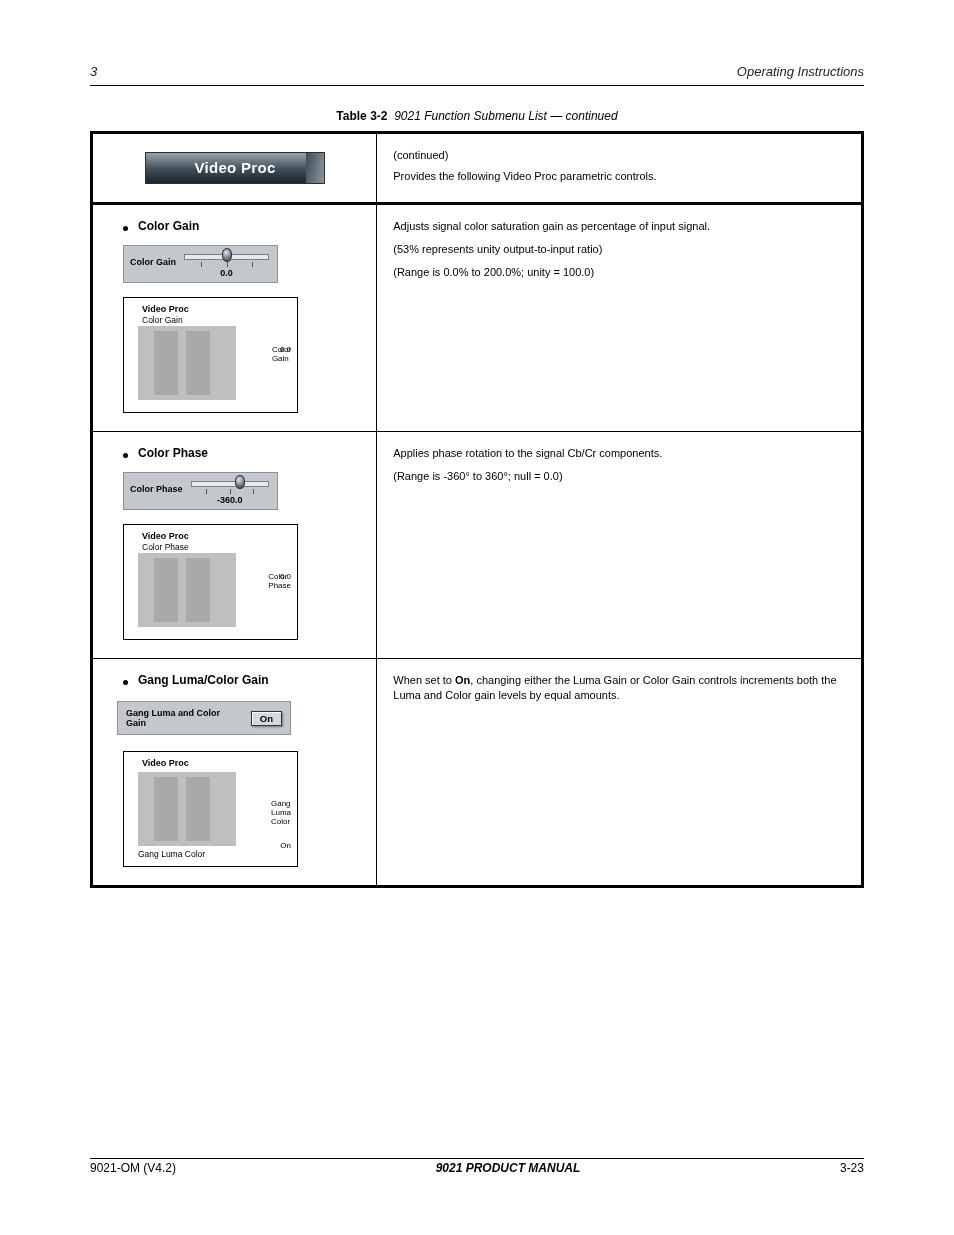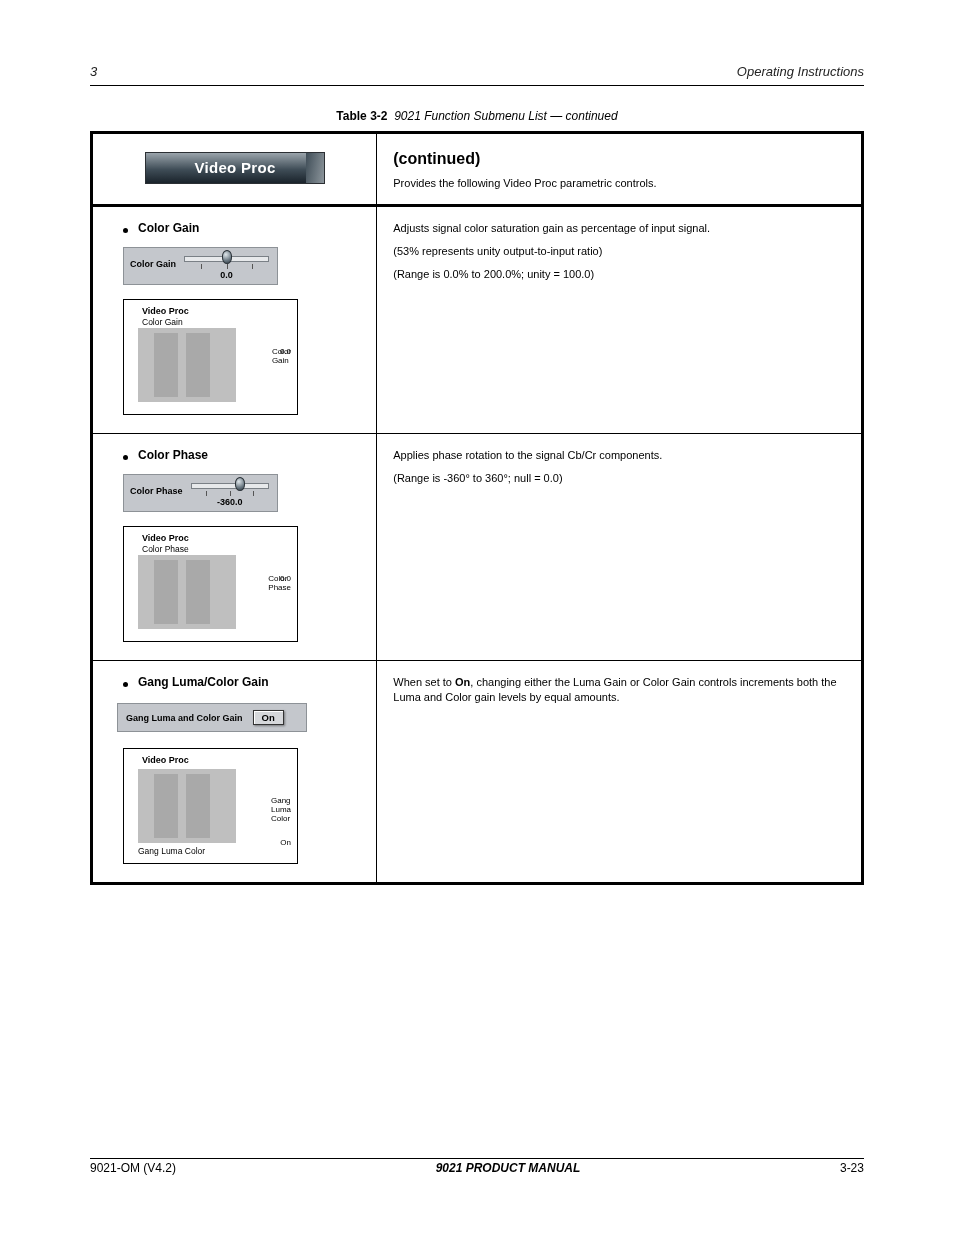--- a/index.html
+++ b/index.html
@@ -60,21 +60,21 @@
     line-height: 30px;
     letter-spacing: .3px;
     margin: 4px 0 4px 36px;
     position: relative;
   }
   .vproc-tab:after {
     content:"";
     position:absolute; right:0; top:0; bottom:0; width:18px;
     background: linear-gradient(100deg,#3f4d57 0%,#8d969c 100%);
   }
-  .head-right .t1 { font-weight: bold; font-size: 16px; margin-bottom: 6px;}
+  .head-right .t1 { font-weight: normal; font-size: 11px; margin-bottom: 6px;}
   .head-right .t2 { font-size: 11px; }
 
   .bullet-row { display:flex; align-items:flex-start; gap:10px; margin-left:14px; }
   .bullet-dot { width:5px;height:5px;background:#000;border-radius:50%;margin-top:7px;flex:none;}
   .func-label { font-size:12px; font-weight:bold; }
 
   
   .widget {
     margin: 12px 0 14px 14px;
     width: 155px;
@@ -100,21 +100,21 @@
     background: radial-gradient(circle at 35% 30%, #dfe6ea 0%, #6b7983 60%, #2f3a42 100%);
     border:1px solid #2b3238; border-radius:50%/45%;
   }
   .slider .ticks { position:absolute; left:2px; right:2px; top:12px; height:6px;}
   .slider .ticks span { position:absolute; width:1px; height:5px; background:#555; top:0;}
   .slider .val { position:absolute; left:0; right:0; top:18px; text-align:center; font-size:9px; font-weight:bold;}
 
   
   .toggle-widget {
     margin: 14px 0 16px 8px;
-    width: 190px;
+    width: 174px;
     background:#c4c7cc;
     border:1px solid #8d9297;
     padding:6px 8px;
     display:flex; align-items:center; gap:10px;
   }
   .toggle-widget .tlabel { font-size:9px; font-weight:bold; }
   .toggle-btn {
     background:#d6d8db;
     border:1px solid #333;
     box-shadow: 1px 1px 0 #fff inset, 1px 1px 2px rgba(0,0,0,.4);

